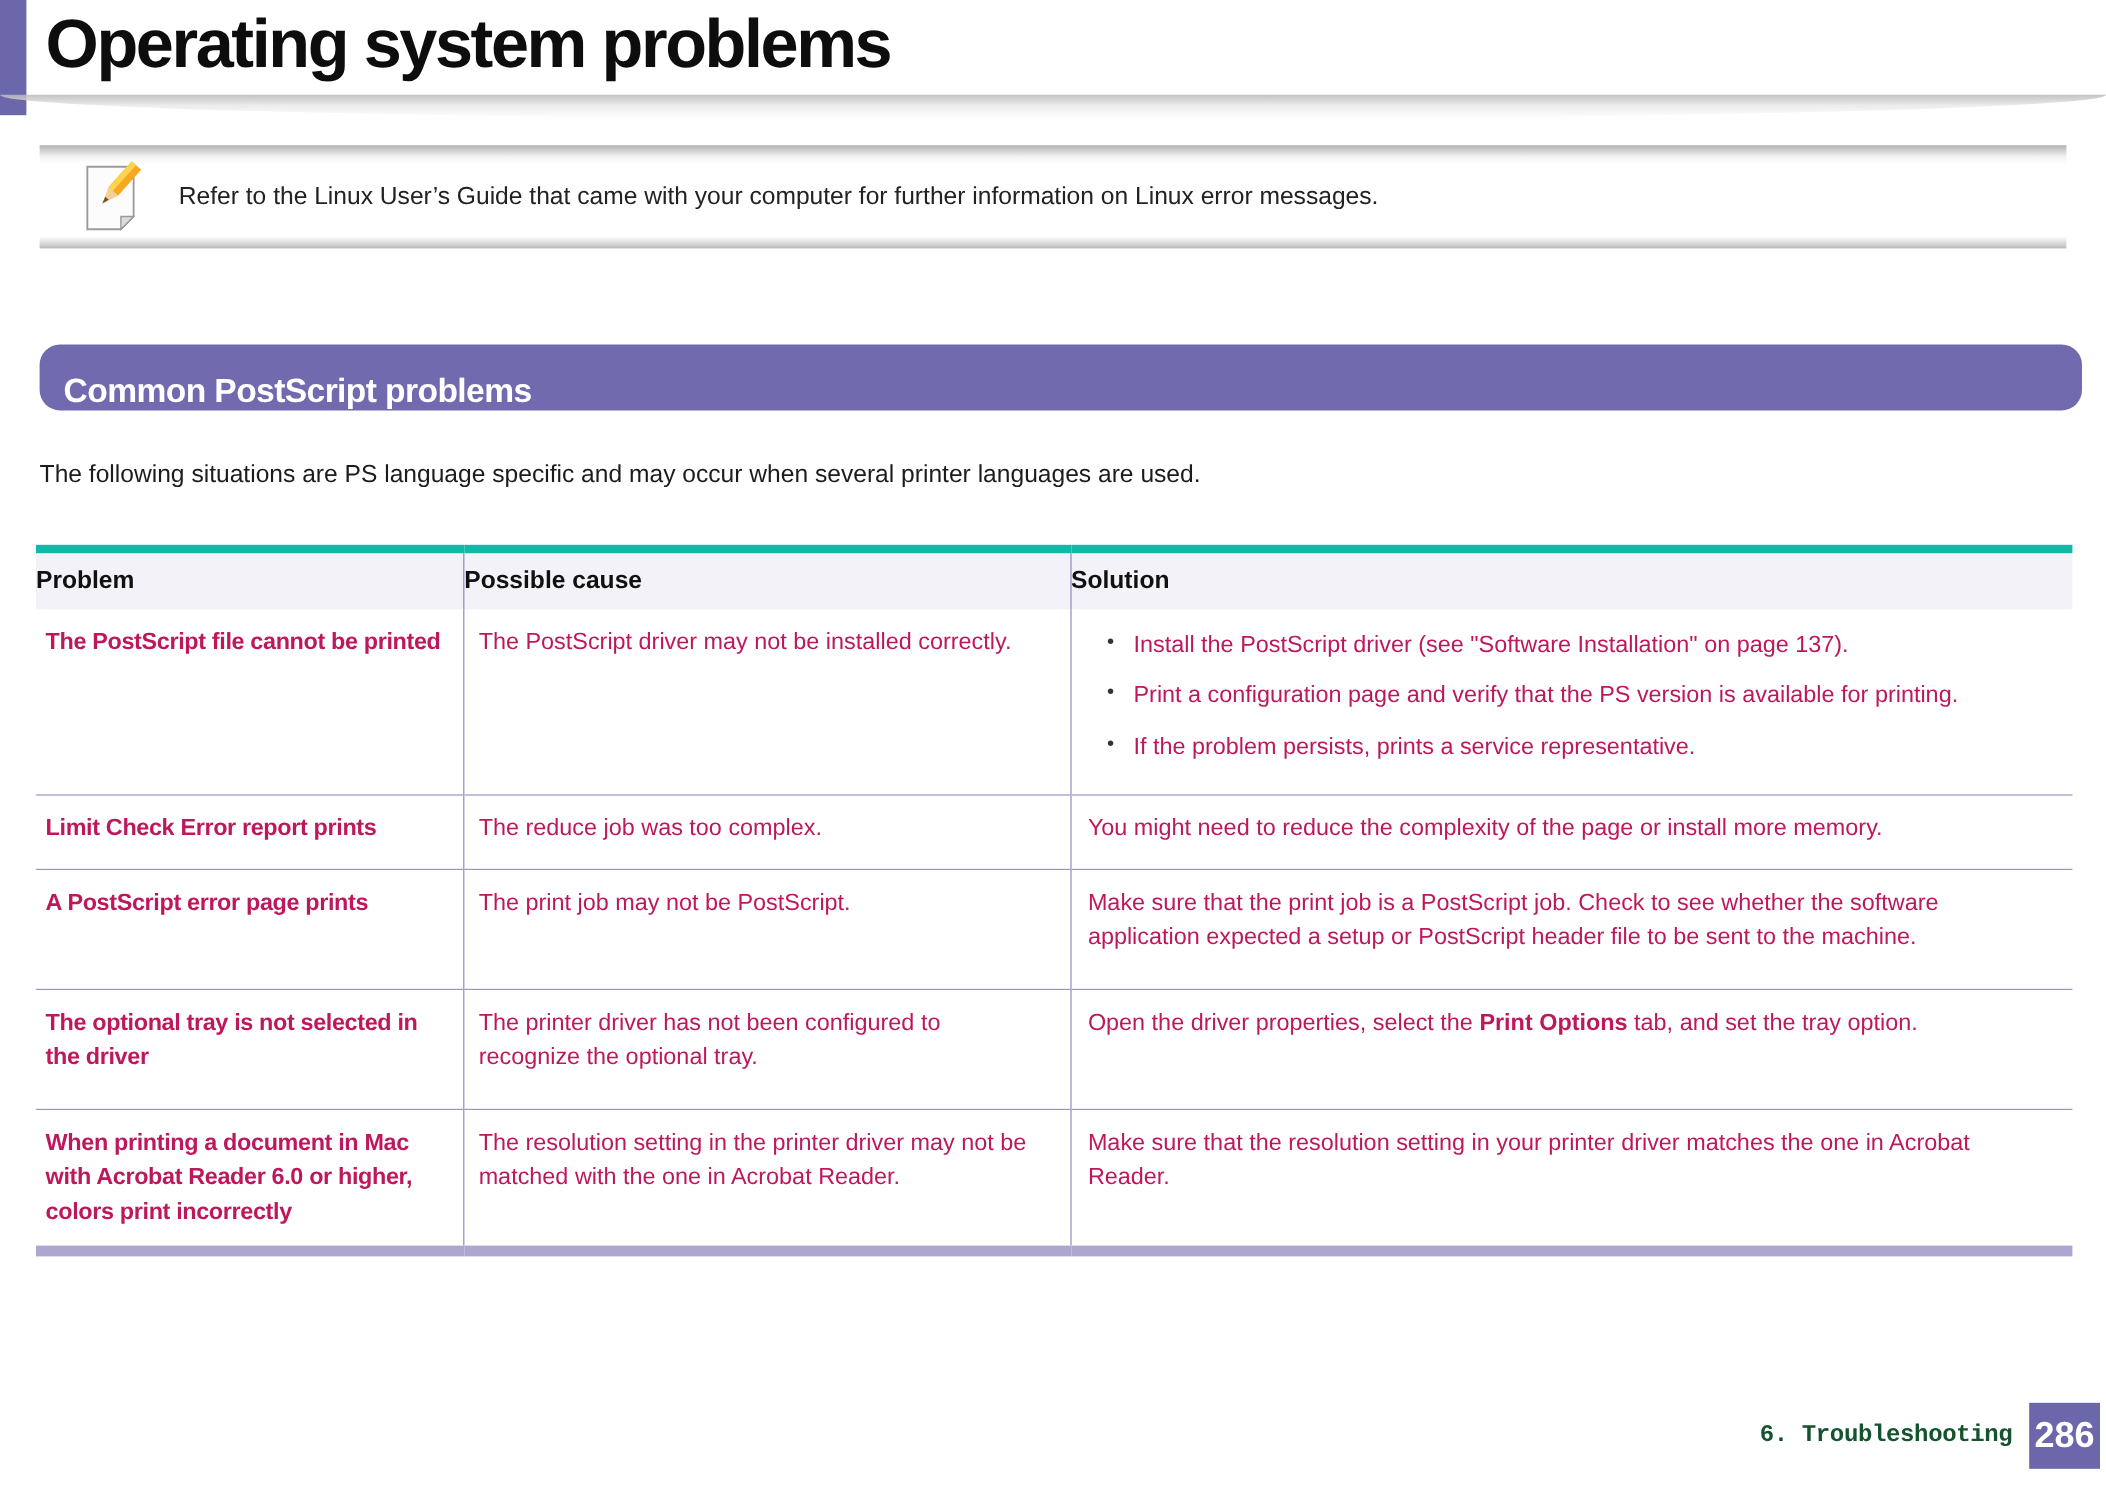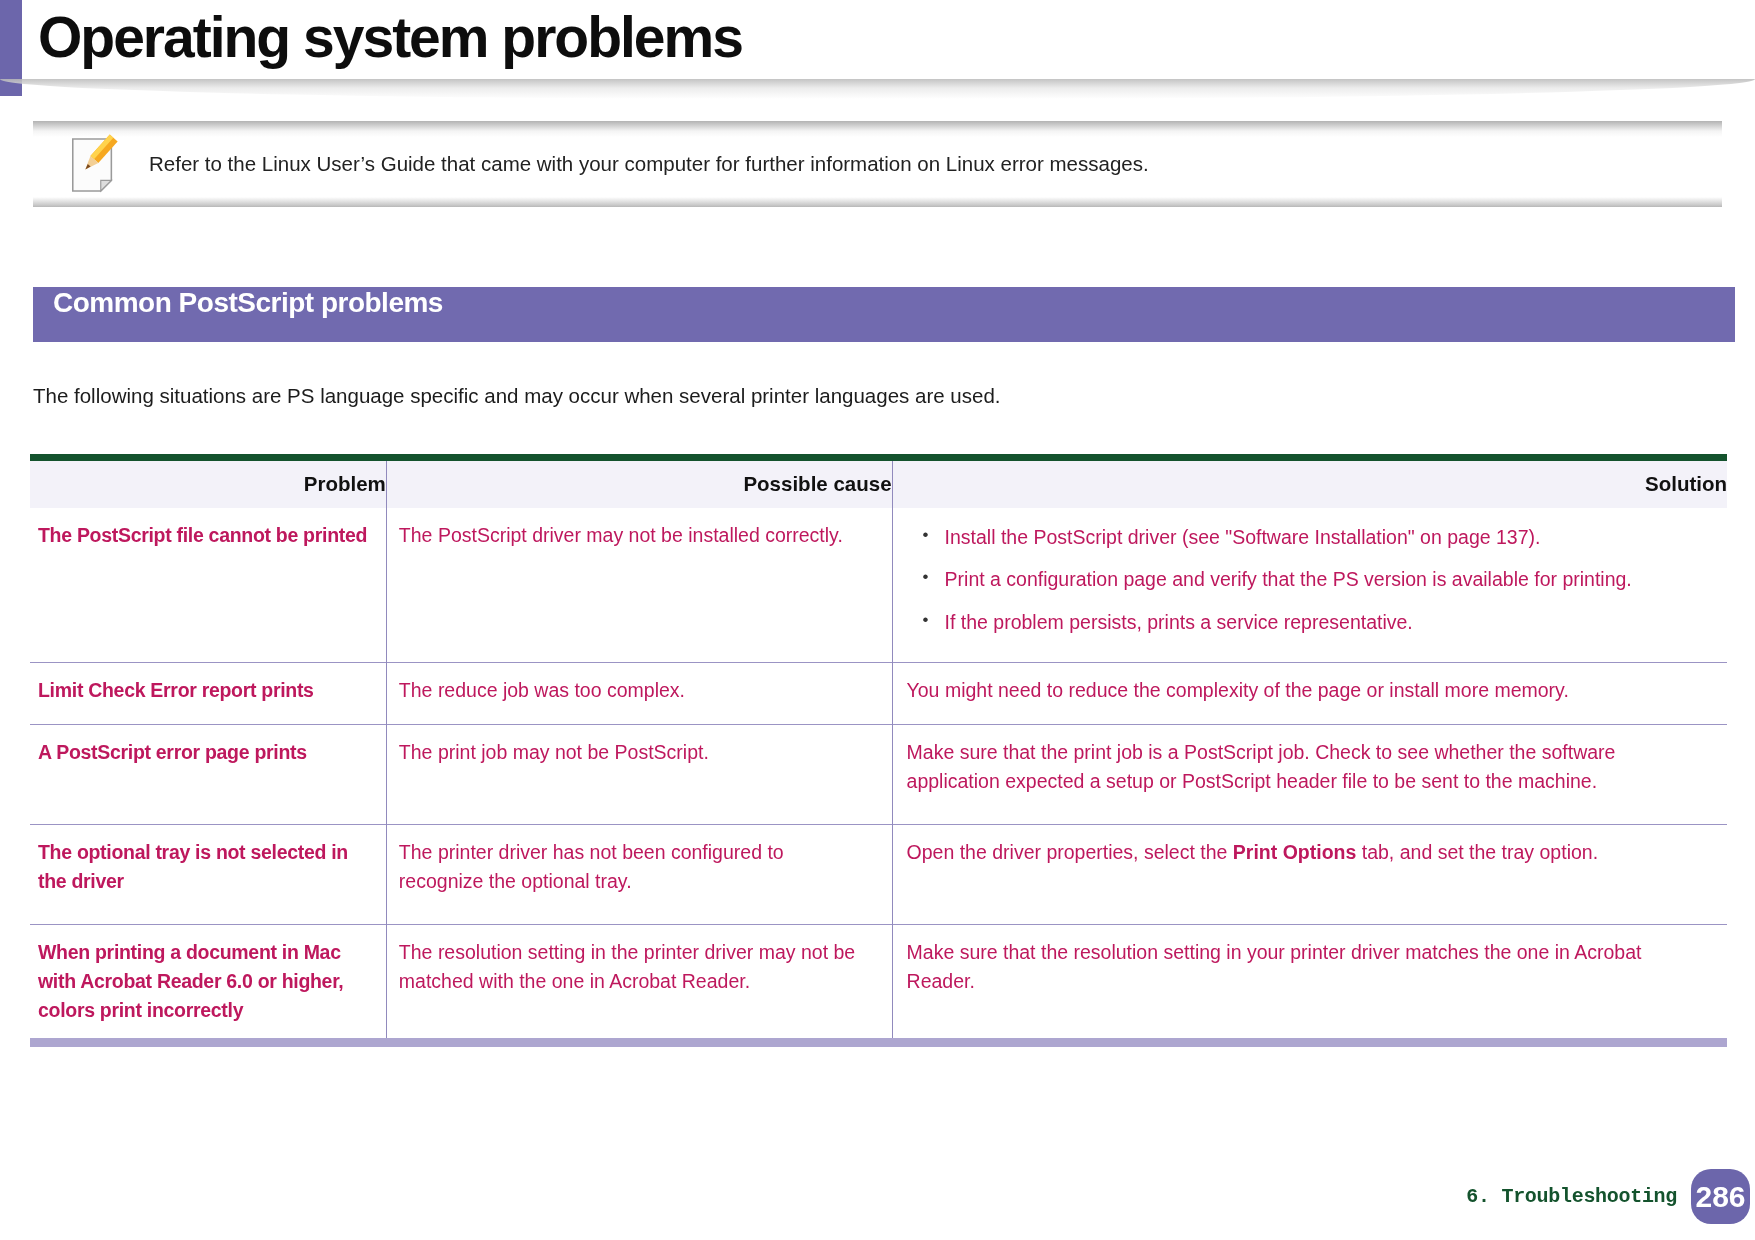--- a/index.html
+++ b/index.html
@@ -51,21 +51,22 @@
     font-size: 20.5px;
     color: #222;
   }
 
   
   .section-banner {
     margin: 80px 20px 0 33px;
     height: 55px;
     background: #716aaf;
     display: flex;
-    align-items: flex-start;
+    align-items: flex-end;
+    border-radius: 17px;
   }
   .section-title {
     color: #ffffff;
     font-size: 28px;
     font-weight: bold;
     letter-spacing: -0.5px;
     padding-left: 20px;
   }
 
   
@@ -79,26 +80,26 @@
   .ps-table {
     margin: 46px 28px 0 30px;
     width: 1697px;
     border-collapse: collapse;
     table-layout: fixed;
   }
   .ps-table col.c1 { width: 21%; }
   .ps-table col.c2 { width: 29.8%; }
   .ps-table col.c3 { width: 49.2%; }
   .ps-table thead th {
-    border-top: 7px solid #14532d;
+    border-top: 7px solid #14b8a6;
     background: #f3f2f9;
     font-size: 20.5px;
     font-weight: bold;
     color: #111;
-    text-align: right;
+    text-align: left;
     height: 51px;
     vertical-align: middle;
   }
   .ps-table th + th, .ps-table td + td { border-left: 1.5px solid #918abd; }
   .ps-table tbody tr + tr td { border-top: 1.5px solid #9b94c4; }
   .ps-table tbody tr:last-child td { border-bottom: 9px solid #ada6d0; }
   .ps-table td {
     vertical-align: top;
     font-size: 19.5px;
     line-height: 1.5;
@@ -144,21 +145,21 @@
     font-size: 20px;
     font-weight: bold;
     margin-right: 14px;
     letter-spacing: -0.3px;
     font-family: Liberation Mono, monospace;
   }
   .page-badge {
     width: 59px;
     height: 55px;
     background: #6c66ab;
-    border-radius: 20px;
+    border-radius: 0;
     color: #ffffff;
     font-size: 30px;
     font-weight: bold;
     display: flex;
     align-items: center;
     justify-content: center;
   }
 </style>
 </head>
 <body>

